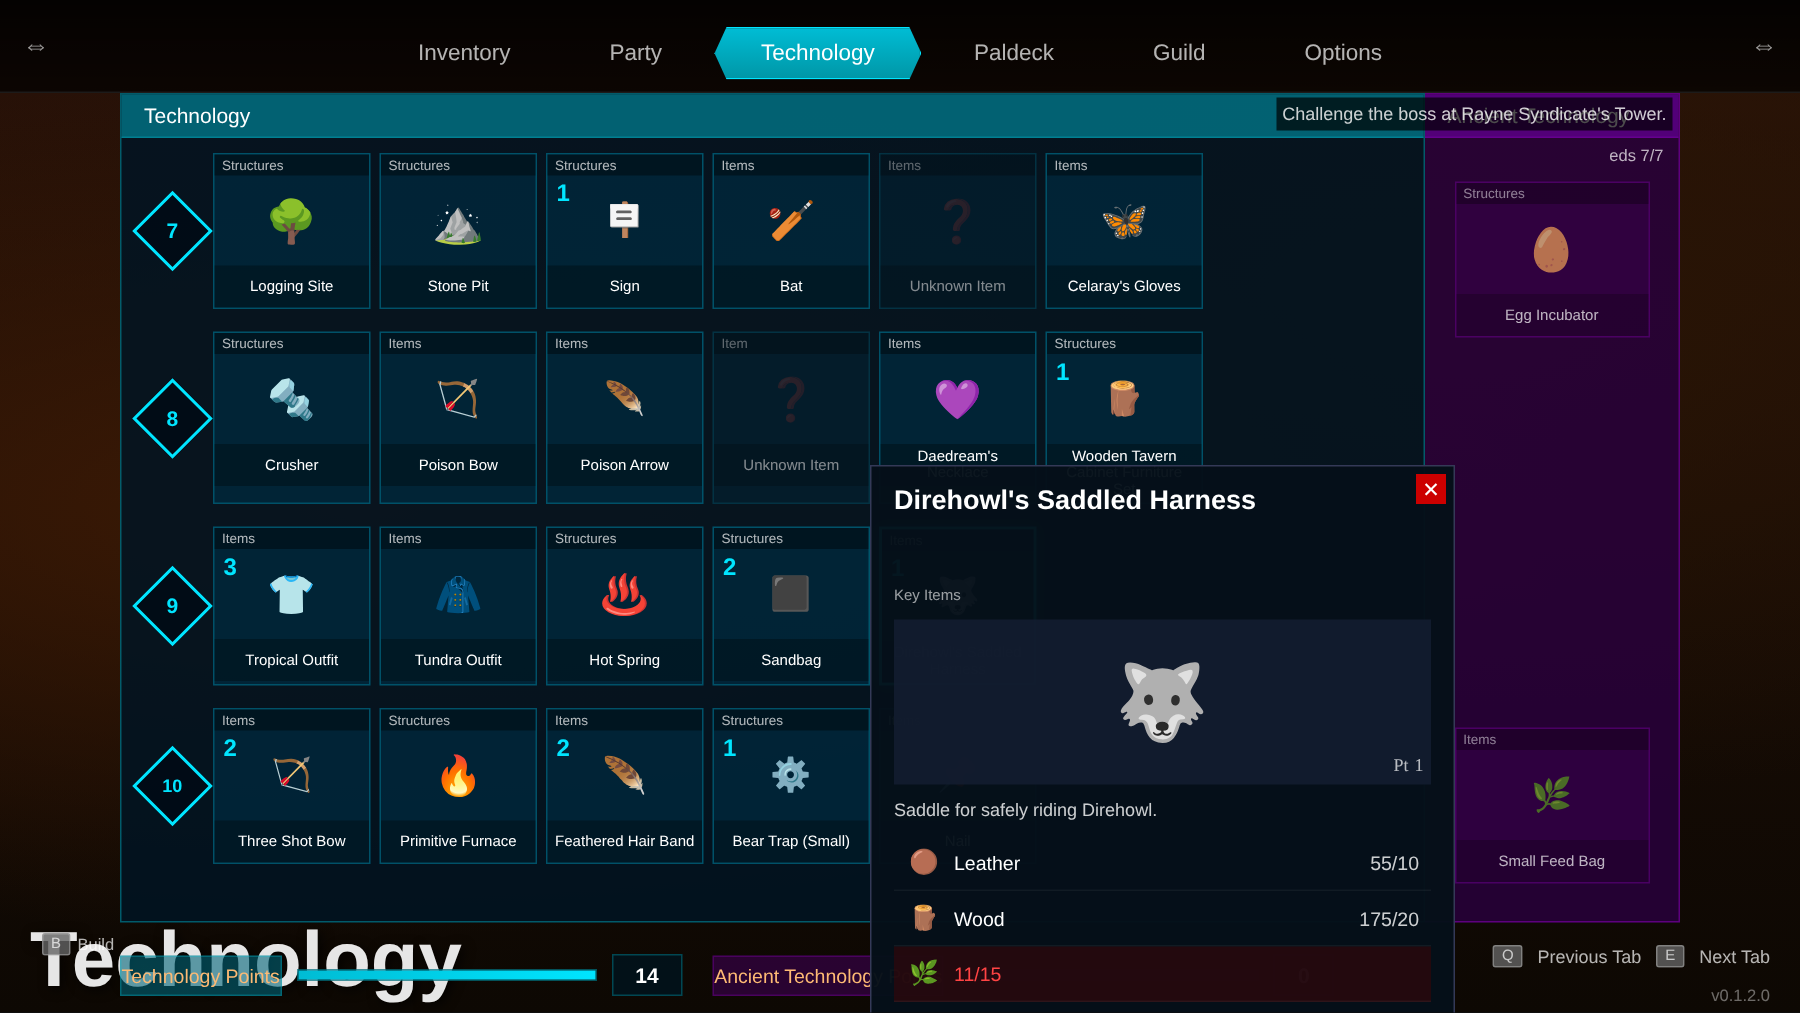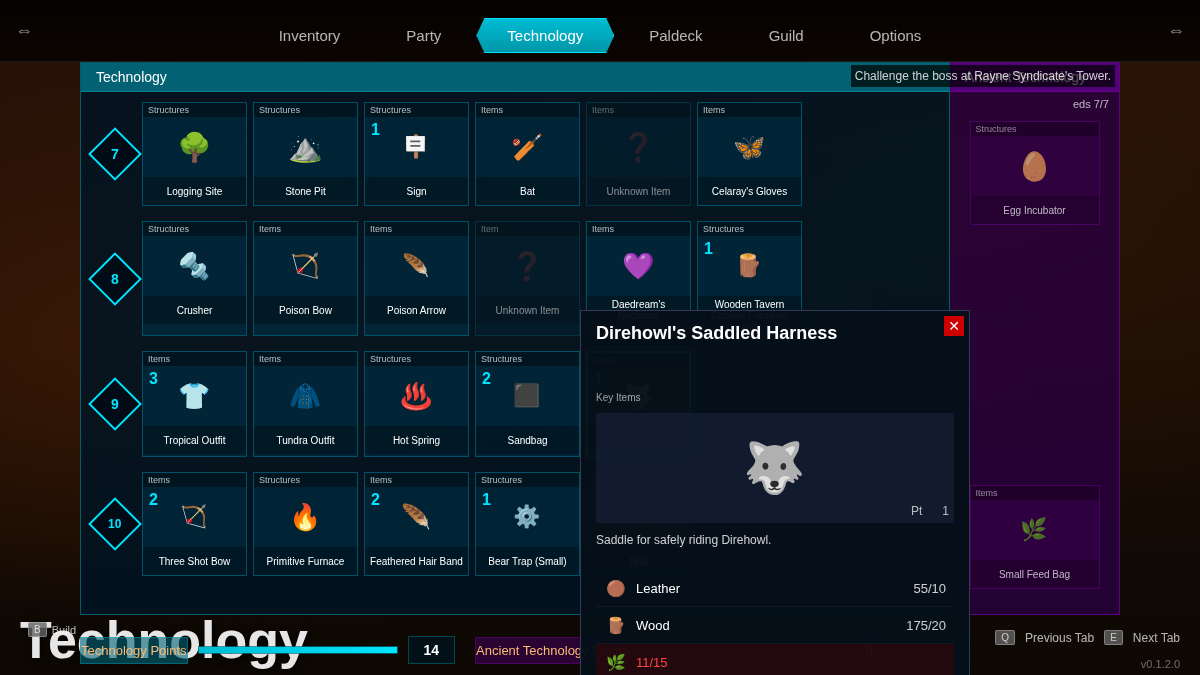--- a/index.html
+++ b/index.html
@@ -280,27 +280,28 @@
     }
 
     .detail-pt {
       position: absolute;
       bottom: 5px;
       right: 5px;
       font-size: 12px;
       color: rgba(255,255,255,0.7);
       display: flex;
       align-items: center;
-      gap: 20px;
+      gap: 4px;
+      font-family: Liberation Serif, serif;
     }
 
     .detail-desc {
       font-size: 12px;
       color: rgba(255,255,255,0.8);
-      margin-bottom: 23px;
+      margin-bottom: 10px;
     }
 
     .ingredient-row {
       display: flex;
       align-items: center;
       padding: 6px 8px;
       gap: 8px;
       border-bottom: 1px solid rgba(255,255,255,0.05);
     }
 

